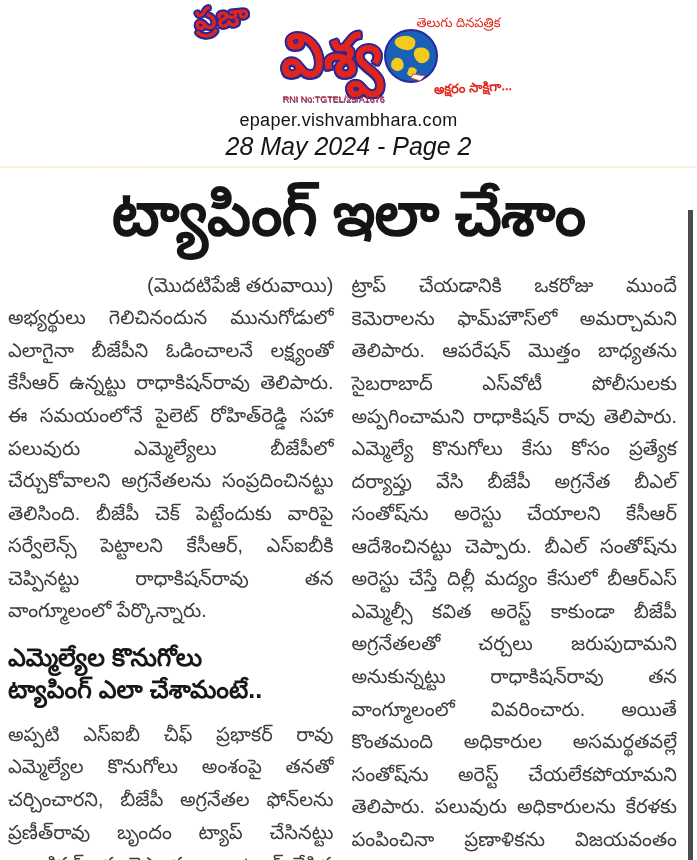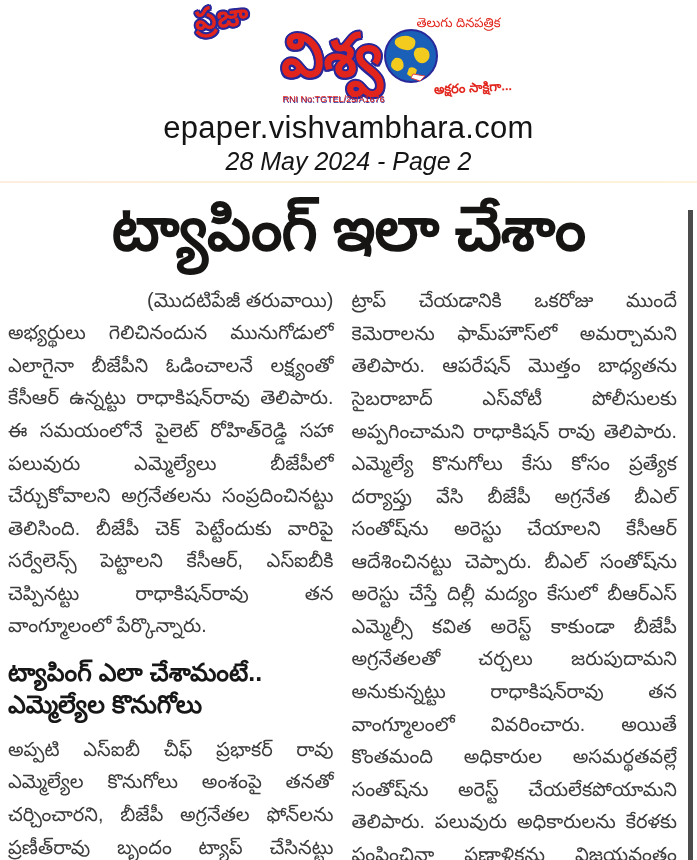--- a/index.html
+++ b/index.html
@@ -55,21 +55,21 @@
     text-shadow: 0.5px 0.5px #28289a;
   }
   .motto {
     position: absolute; right: 6px; bottom: 8px;
     font-size: 13px; color: #e2251c; font-weight: bold;
     transform: rotate(-3deg);
   }
 
   
   .site-line {
-    text-align: center; font-size: 31px; color: #141414;
+    text-align: center; font-size: 18px; color: #141414;
     margin-top: 4px; letter-spacing: 0.3px;
   }
   .date-line {
     text-align: center; font-size: 25px; color: #141414;
     margin-top: 1px;
     font-style: italic;
   }
   .faint-rule {
     height: 2px; width: 100%;
     background: linear-gradient(90deg, #fdeee0, #fbf0d2, #fdf3dc);
@@ -138,22 +138,22 @@
 <div class="date-line">28 May 2024 - Page 2</div>
 <div class="faint-rule"></div>
 
 <div class="headline">ట్యాపింగ్ ఇలా చేశాం</div>
 
 <div class="article">
   <div class="col">
     <div class="cont-note">(మొదటిపేజీ తరువాయి)</div>
     <div class="body-text">అభ్యర్థులు గెలిచినందున మునుగోడులో ఎలాగైనా బీజేపీని ఓడించాలనే లక్ష్యంతో కేసీఆర్ ఉన్నట్టు రాధాకిషన్‌రావు తెలిపారు. ఈ సమయంలోనే పైలెట్ రోహిత్‌రెడ్డి సహా పలువురు ఎమ్మెల్యేలు బీజేపీలో చేర్చుకోవాలని అగ్రనేతలను సంప్రదించినట్టు తెలిసింది. బీజేపీ చెక్ పెట్టేందుకు వారిపై సర్వేలెన్స్ పెట్టాలని కేసీఆర్, ఎస్ఐబీకి చెప్పినట్టు రాధాకిషన్‌రావు తన వాంగ్మూలంలో పేర్కొన్నారు.</div>
     <div class="subhead">
+      <div>ఎమ్మెల్యేల కొనుగోలు</div>
       <div>ట్యాపింగ్ ఎలా చేశామంటే..</div>
-      <div>ఎమ్మెల్యేల కొనుగోలు</div>
     </div>
     <div class="body-text">అప్పటి ఎస్ఐబీ చీఫ్ ప్రభాకర్ రావు ఎమ్మెల్యేల కొనుగోలు అంశంపై తనతో చర్చించారని, బీజేపీ అగ్రనేతల ఫోన్‌లను ప్రణీత్‌రావు బృందం ట్యాప్ చేసినట్టు రాధాకిషన్‌రావు చెప్పారు. అలా ట్యాప్ చేసిన ఒక ఆడియో టేప్‌ను కేసీఆర్‌కు పంపినట్టు వెల్లడించారు. ఆ తర్వాతే కేసీఆర్ అందరినీ ట్రాప్ చేయాలని ఆదేశించినట్టు పేర్కొన్నారు. ఈ క్రమంలో స్పై కెమెరాల కోసం టాస్క్‌ఫోర్స్ టీంను ఢిల్లీ పంపామని,</div>
   </div>
   <div class="col">
     <div class="body-text">ట్రాప్ చేయడానికి ఒకరోజు ముందే కెమెరాలను ఫామ్‌హౌస్‌లో అమర్చామని తెలిపారు. ఆపరేషన్ మొత్తం బాధ్యతను సైబరాబాద్ ఎస్‌వోటీ పోలీసులకు అప్పగించామని రాధాకిషన్ రావు తెలిపారు. ఎమ్మెల్యే కొనుగోలు కేసు కోసం ప్రత్యేక దర్యాప్తు వేసి బీజేపీ అగ్రనేత బీఎల్ సంతోష్‌ను అరెస్టు చేయాలని కేసీఆర్ ఆదేశించినట్టు చెప్పారు. బీఎల్ సంతోష్‌ను అరెస్టు చేస్తే దిల్లీ మద్యం కేసులో బీఆర్ఎస్ ఎమ్మెల్సీ కవిత అరెస్ట్ కాకుండా బీజేపీ అగ్రనేతలతో చర్చలు జరుపుదామని అనుకున్నట్టు రాధాకిషన్‌రావు తన వాంగ్మూలంలో వివరించారు. అయితే కొంతమంది అధికారుల అసమర్థతవల్లే సంతోష్‌ను అరెస్ట్ చేయలేకపోయామని తెలిపారు. పలువురు అధికారులను కేరళకు పంపించినా ప్రణాళికను విజయవంతం చేయలేదన్నారు. సంతోష్‌ను అరెస్టు చేయకపోవడంపై కేసీఆర్ అసహనం వ్యక్తం చేసినట్లు రాధాకిషన్‌రావు వివరించారు. కేసీఆర్‌తో ఉన్న అనుబంధం వల్ల ఇంతకంటే ఎక్కువ విషయాలను చెప్పలేనని రాధాకిషన్‌రావు తన వాంగ్మూలంలో పేర్కొన్నట్టు తెలిసింది.</div>
   </div>
 </div>
 
 <div class="edge-rule"></div>
 

